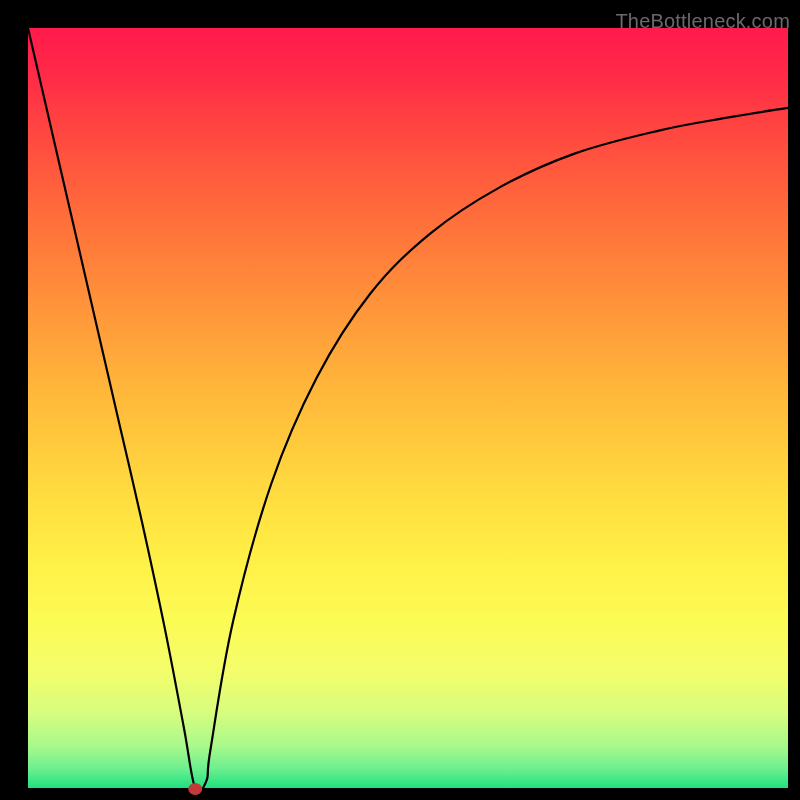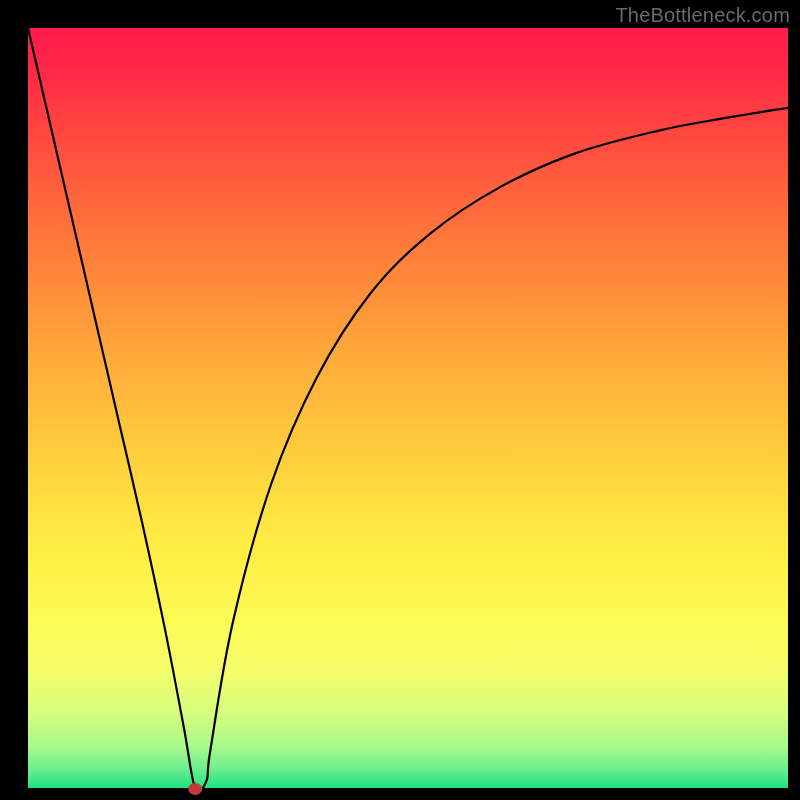--- a/index.html
+++ b/index.html
@@ -12,21 +12,21 @@
     overflow: hidden;
   }
   .frame {
     position: relative;
     width: 800px;
     height: 800px;
     box-sizing: border-box;
   }
   .watermark {
     position: absolute;
-    top: 4px;
+    top: 10px;
     right: 10px;
     color: #6a6a6a;
     font-size: 20px;
     font-weight: 500;
     z-index: 10;
     letter-spacing: 0.2px;
   }
   svg {
     display: block;
   }

